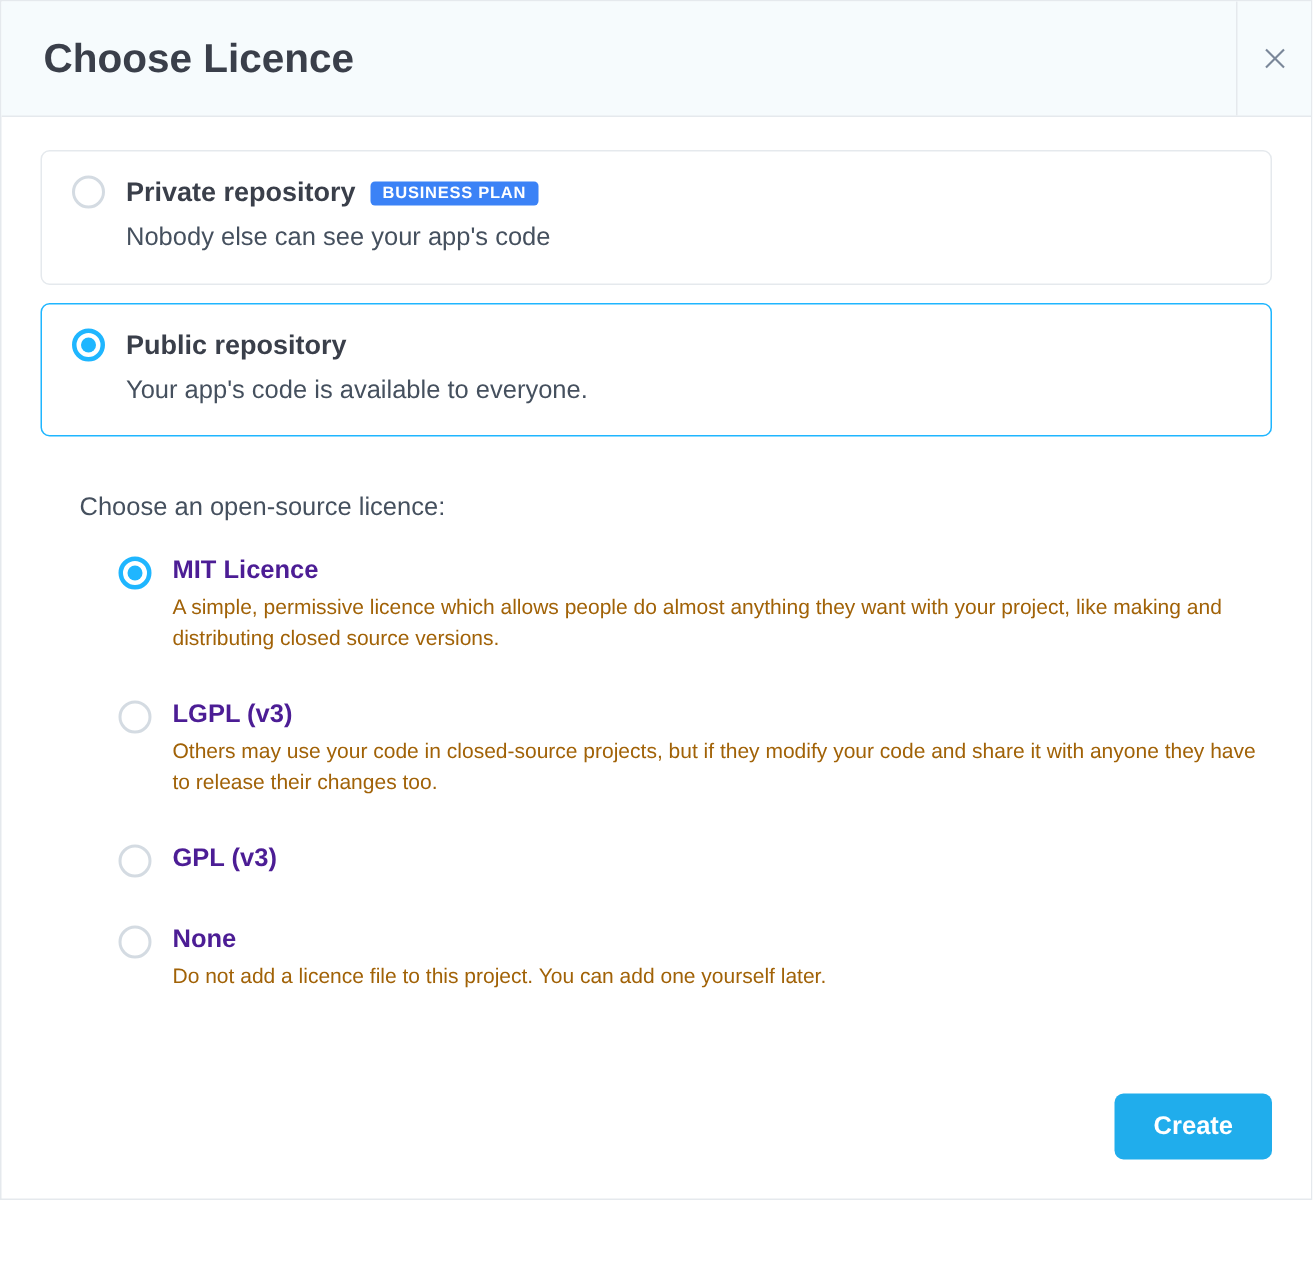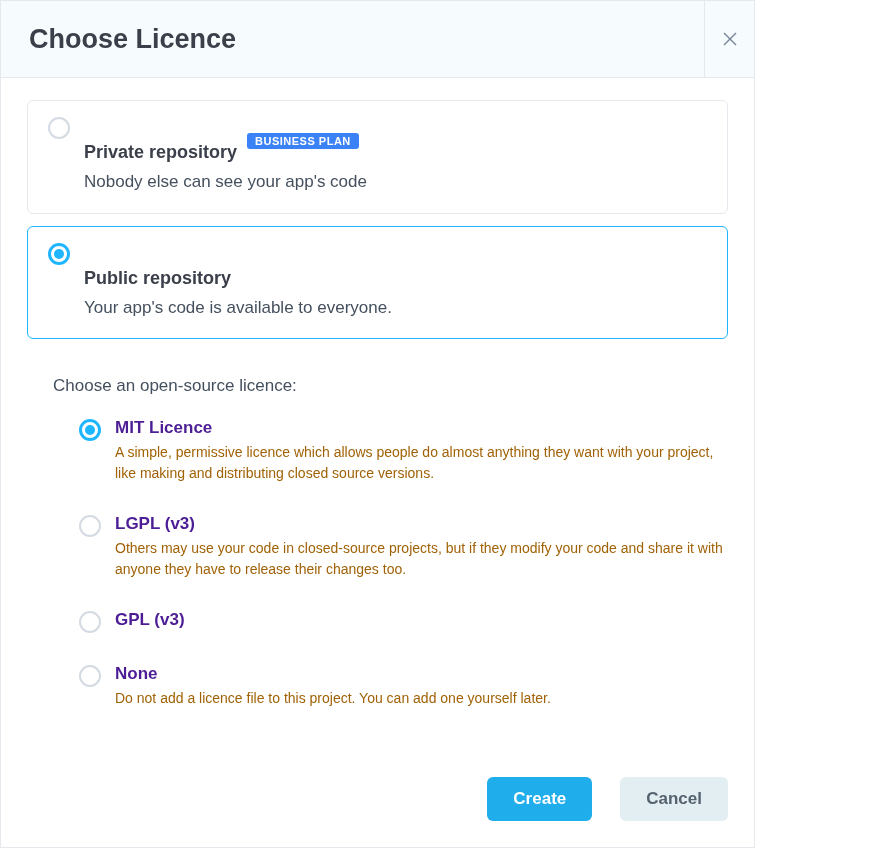--- a/index.html
+++ b/index.html
@@ -6,21 +6,21 @@
       box-sizing: border-box;
       margin: 0;
       padding: 0;
     }
     body {
       font-family: 'Segoe UI', Tahoma, Geneva, Verdana, sans-serif;
       background: #ffffff;
       color: #3a3f4a;
     }
     .dialog {
-      width: 755px;
+      width: 875px;
       border: 1px solid #e5e9ed;
       background: #fff;
     }
     .dialog-header {
       display: flex;
       align-items: stretch;
       border-bottom: 1px solid #e5e9ed;
       background: #f6fbfd;
       height: 77px;
     }
@@ -92,21 +92,20 @@
     .opt-title-row {
       display: flex;
       align-items: center;
       gap: 10px;
       margin-bottom: 6px;
     }
     .opt-title {
       font-size: 18px;
       font-weight: 700;
       color: #3a3f4a;
-      margin-top: 24px;
     }
     .badge {
       background: #3b82f6;
       color: #ffffff;
       font-size: 11px;
       font-weight: 700;
       padding: 2px 8px;
       border-radius: 3px;
       letter-spacing: 0.5px;
     }
@@ -262,15 +261,14 @@
           <div class="licence-title">None</div>
           <div class="licence-desc">Do not add a licence file to this project. You can add one yourself later.</div>
         </div>
       </div>
 
     </div>
   </div>
 
   <div class="dialog-footer">
     <button class="btn btn-primary">Create</button>
-    <button class="btn btn-secondary">Cancel</button>
   </div>
 </div>
 
 </body></html>

